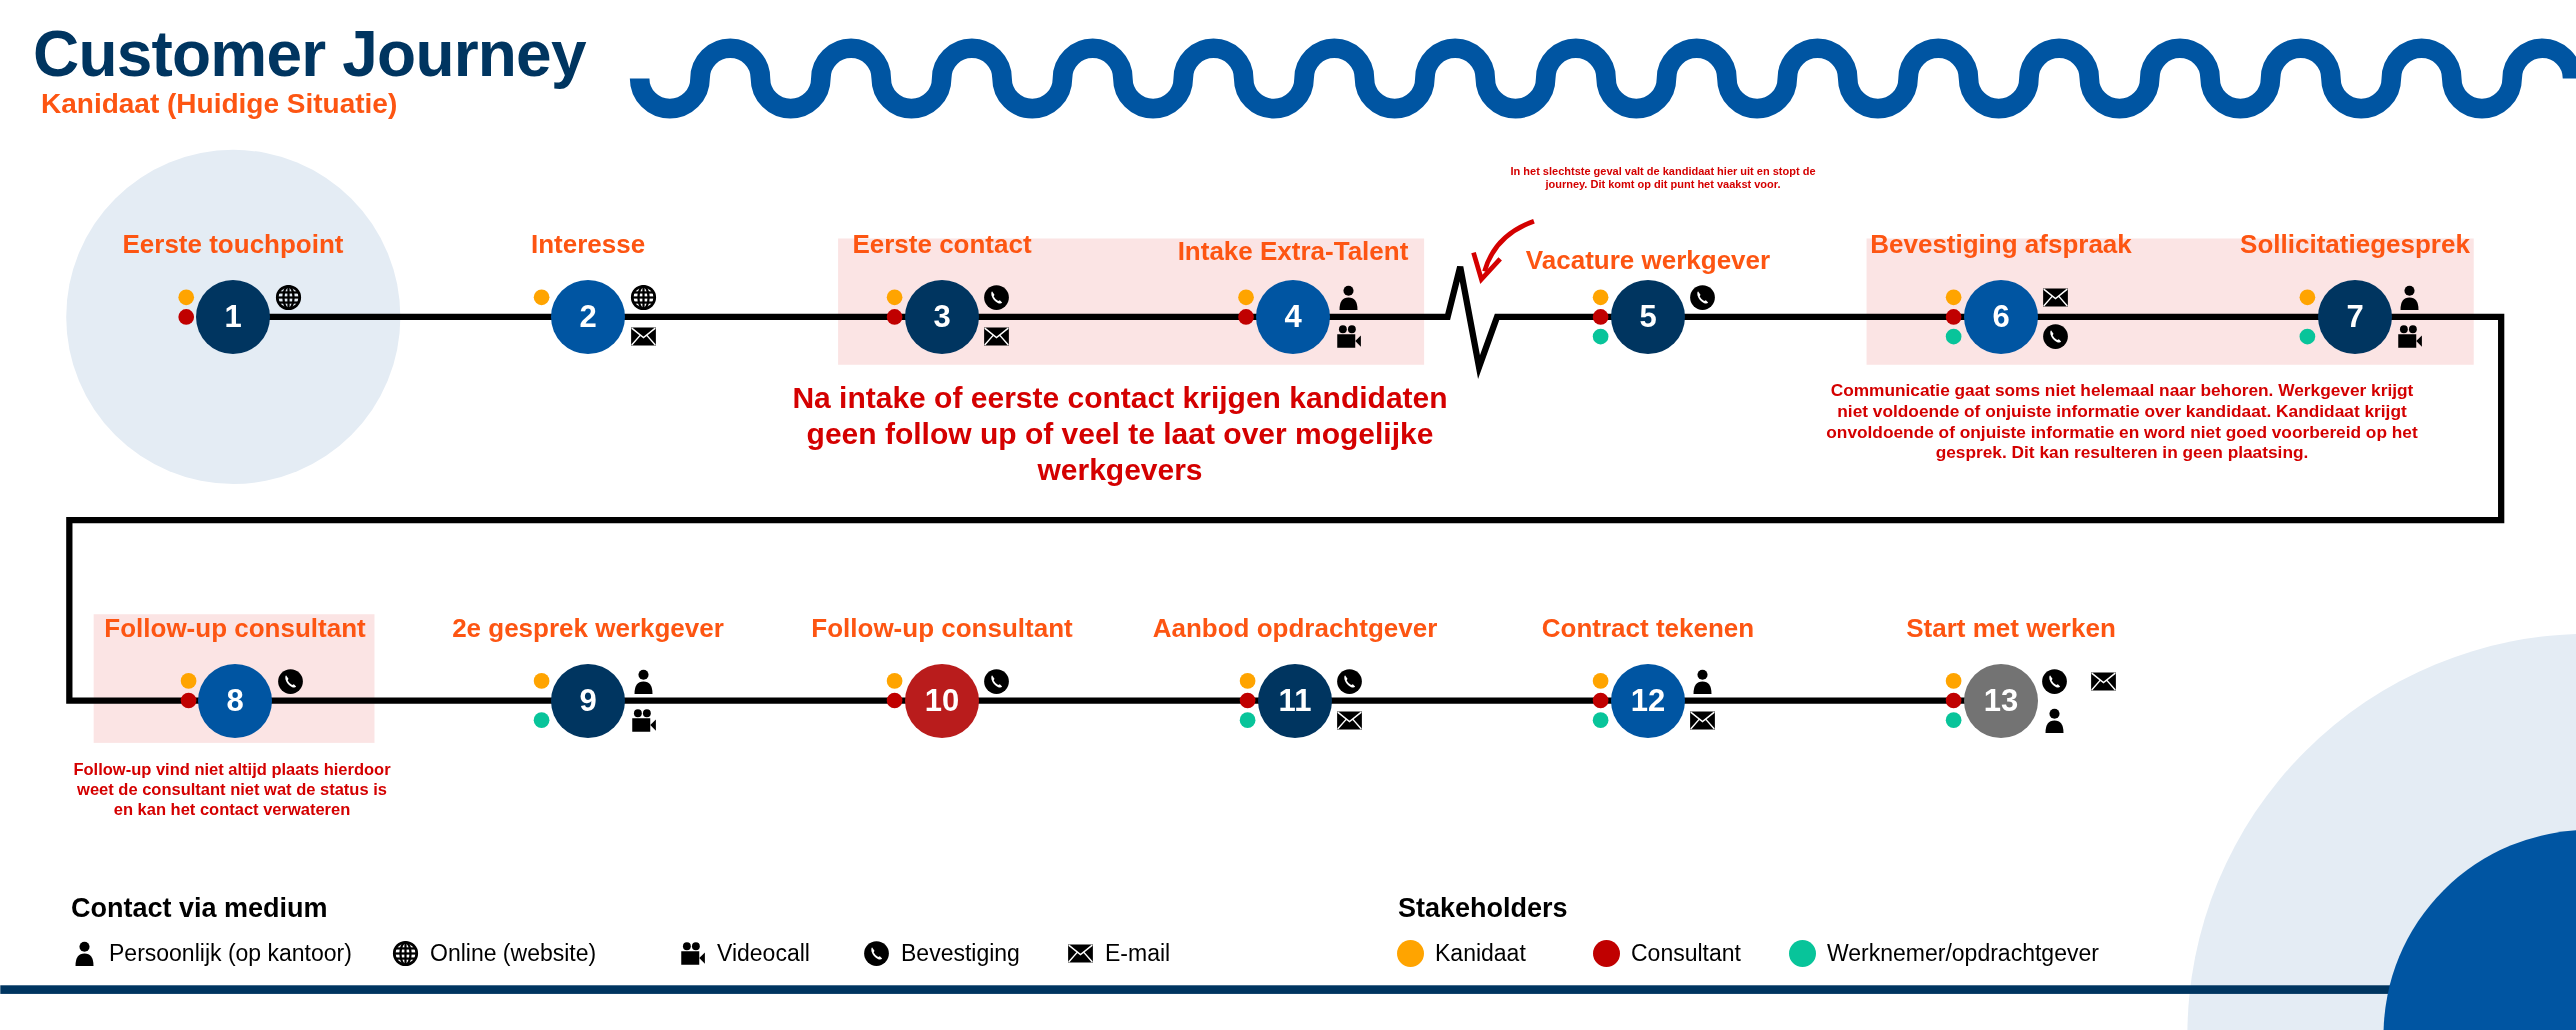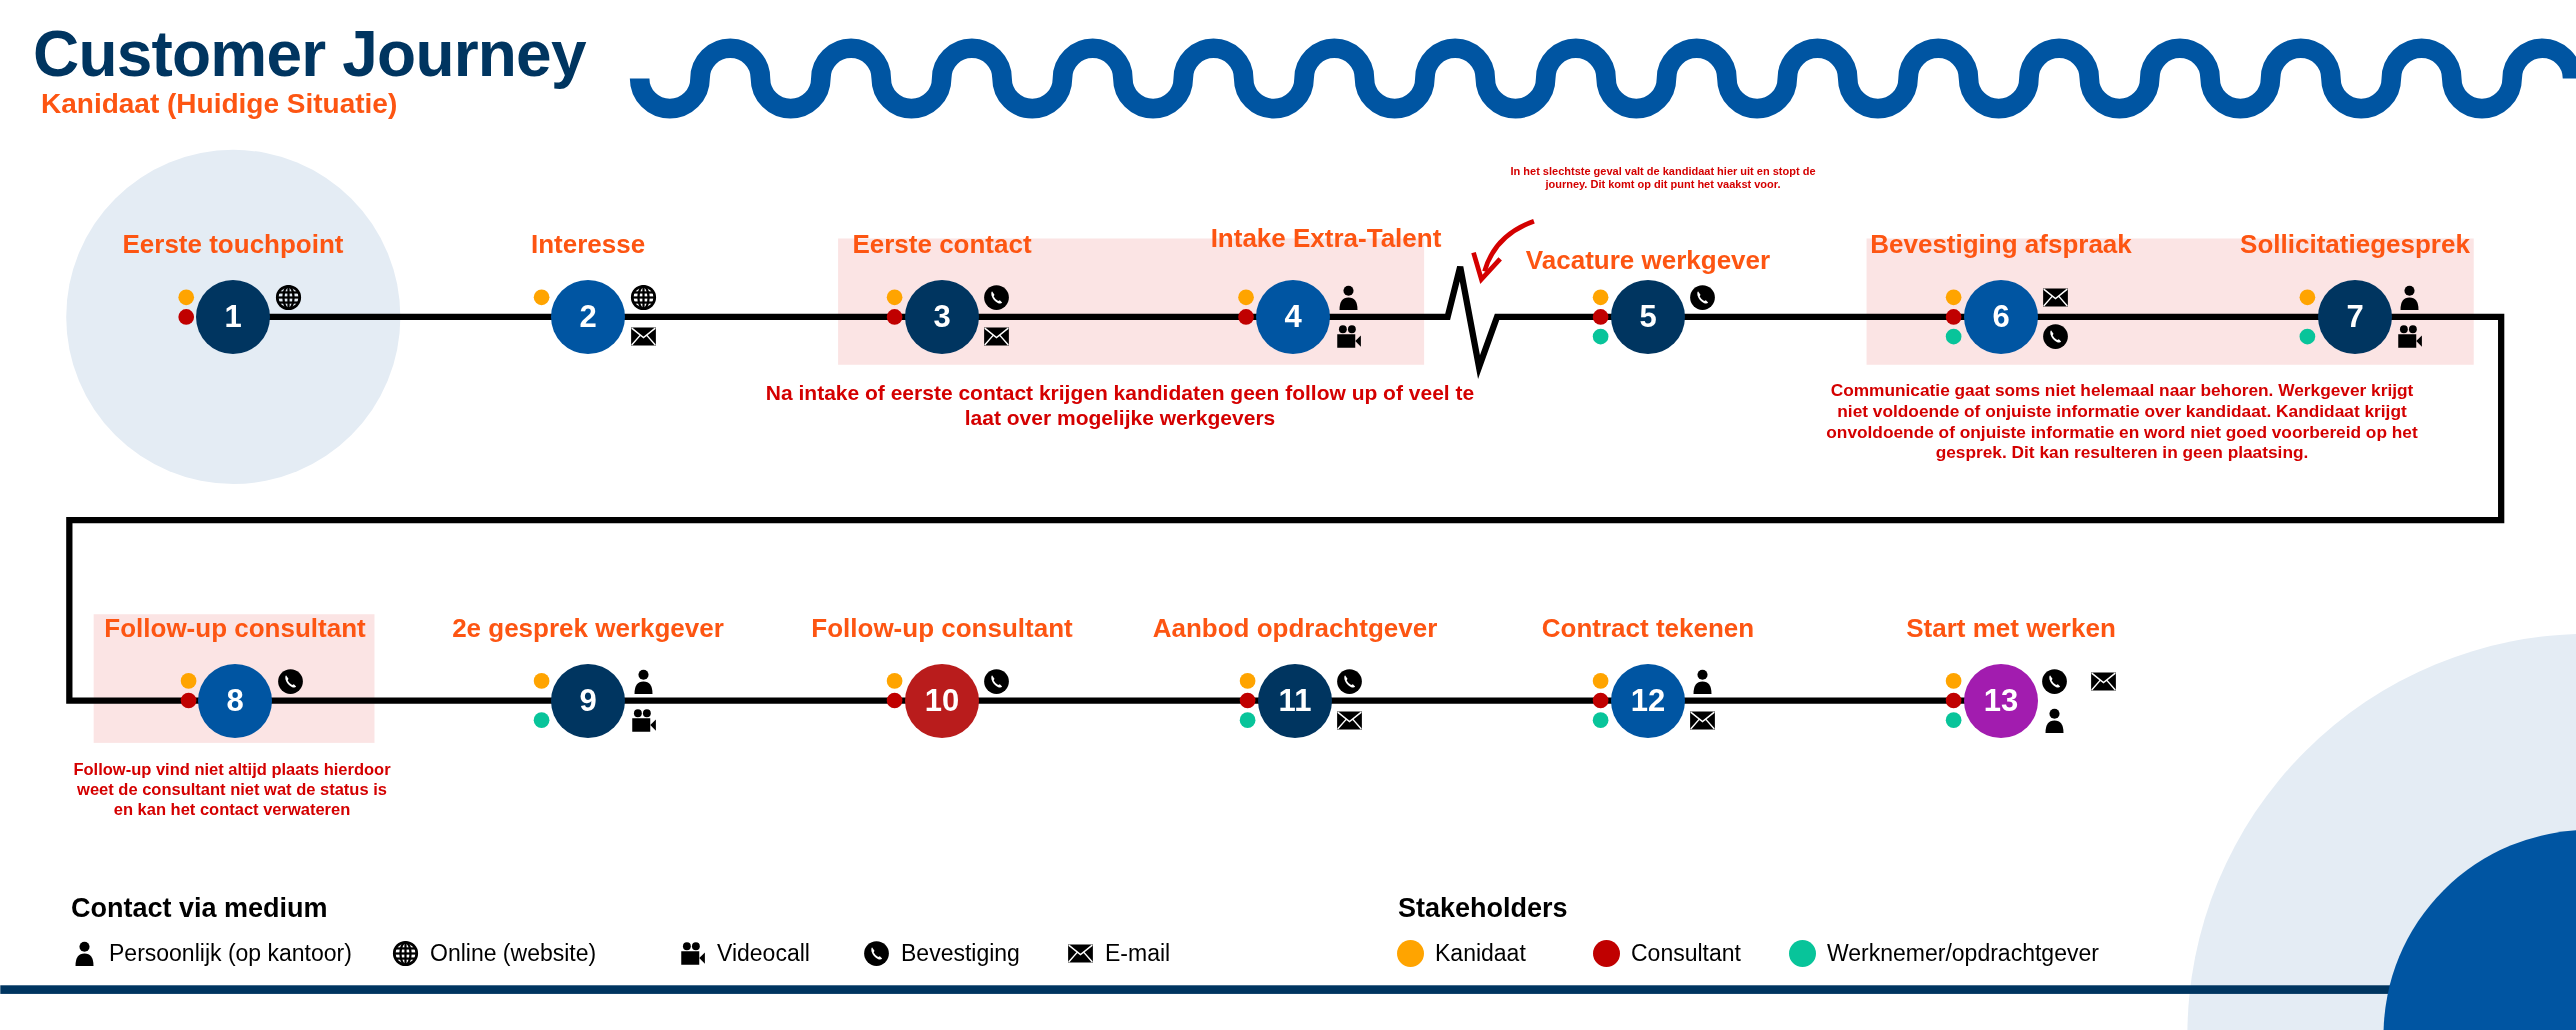--- a/index.html
+++ b/index.html
@@ -102,21 +102,21 @@
       <div class="step-label" style="left: 942px; top: 229px;">Eerste contact</div>
       <div class="step-num" style="left: 942px; top: 317px; background: rgb(0, 53, 96);">3</div>
       <span class="mini-icon" style="left: 983px; top: 284px;"><svg viewBox="0 0 24 24" width="27" height="27">
           <circle cx="12" cy="12" r="11" fill="#000"></circle>
           <path d="M8 6.5 Q7 7.5 7.5 10 Q9 15 13.5 17 Q16 18 17 16.5 L15 14.5 L13.5 15.2 Q11 13.8 9.5 11 L10.2 9.5 Z" fill="#fff"></path>
         </svg></span>
       <span class="mini-icon" style="left: 983px; top: 323px;"><svg viewBox="0 0 24 24" width="27" height="27">
           <rect x="1" y="4" width="22" height="16" fill="#000"></rect>
           <path d="M1.5 4.5 L12 13 L22.5 4.5 M1.5 19.5 L9 11 M22.5 19.5 L15 11" fill="none" stroke="#fff" stroke-width="1.3"></path>
         </svg></span>
-      <div class="step-label" style="left: 1293px; top: 223px; margin-left: 33px;">Intake Extra-Talent</div>
+      <div class="step-label" style="left: 1293px; top: 236px;">Intake Extra-Talent</div>
       <div class="step-num" style="left: 1293px; top: 317px; background: rgb(0, 85, 162);">4</div>
       <span class="mini-icon" style="left: 1335px; top: 284px;"><svg viewBox="0 0 24 24" width="27" height="27">
           <circle cx="12" cy="6" r="4.5" fill="#000"></circle>
           <path d="M4 23 Q4 12 12 12 Q20 12 20 23 Z" fill="#000"></path>
         </svg></span>
       <span class="mini-icon" style="left: 1335px; top: 323px;"><svg viewBox="0 0 24 24" width="27" height="27">
           <circle cx="7" cy="5.5" r="3.5" fill="#000"></circle>
           <circle cx="15" cy="5.5" r="3.5" fill="#000"></circle>
           <rect x="2" y="10" width="16" height="12" fill="#000"></rect>
           <path d="M18 16 L23 11 L23 21 Z" fill="#000"></path>
@@ -187,37 +187,37 @@
       <div class="step-num" style="left: 1648px; top: 701px; background: rgb(0, 85, 162);">12</div>
       <span class="mini-icon" style="left: 1689px; top: 668px;"><svg viewBox="0 0 24 24" width="27" height="27">
           <circle cx="12" cy="6" r="4.5" fill="#000"></circle>
           <path d="M4 23 Q4 12 12 12 Q20 12 20 23 Z" fill="#000"></path>
         </svg></span>
       <span class="mini-icon" style="left: 1689px; top: 707px;"><svg viewBox="0 0 24 24" width="27" height="27">
           <rect x="1" y="4" width="22" height="16" fill="#000"></rect>
           <path d="M1.5 4.5 L12 13 L22.5 4.5 M1.5 19.5 L9 11 M22.5 19.5 L15 11" fill="none" stroke="#fff" stroke-width="1.3"></path>
         </svg></span>
       <div class="step-label" style="left: 2000px; top: 613px; margin-left: 11px;">Start met werken</div>
-      <div class="step-num" style="left: 2001px; top: 701px; background: #a21caf;">13</div>
+      <div class="step-num" style="left: 2001px; top: 701px; background: #737373;">13</div>
       <span class="mini-icon" style="left: 2041px; top: 668px;"><svg viewBox="0 0 24 24" width="27" height="27">
           <circle cx="12" cy="12" r="11" fill="#000"></circle>
           <path d="M8 6.5 Q7 7.5 7.5 10 Q9 15 13.5 17 Q16 18 17 16.5 L15 14.5 L13.5 15.2 Q11 13.8 9.5 11 L10.2 9.5 Z" fill="#fff"></path>
         </svg></span>
       <span class="mini-icon" style="left: 2090px; top: 668px;"><svg viewBox="0 0 24 24" width="27" height="27">
           <rect x="1" y="4" width="22" height="16" fill="#000"></rect>
           <path d="M1.5 4.5 L12 13 L22.5 4.5 M1.5 19.5 L9 11 M22.5 19.5 L15 11" fill="none" stroke="#fff" stroke-width="1.3"></path>
         </svg></span>
       <span class="mini-icon" style="left: 2041px; top: 707px;"><svg viewBox="0 0 24 24" width="27" height="27">
           <circle cx="12" cy="6" r="4.5" fill="#000"></circle>
           <path d="M4 23 Q4 12 12 12 Q20 12 20 23 Z" fill="#000"></path>
         </svg></span>
     </div>
 
   <div class="note" style="left:1663px; top:165px; width:314px; font-size:11px;">In het slechtste geval valt de kandidaat hier uit en stopt de journey. Dit komt op dit punt het vaakst voor.</div>
-  <div class="note" style="left:1120px; top:380px; width:730px; font-size:21px;">Na intake of eerste contact krijgen kandidaten geen follow up of veel te laat over mogelijke werkgevers</div>
+  <div class="note" style="left:1120px; top:380px; width:730px; font-size:30px;">Na intake of eerste contact krijgen kandidaten geen follow up of veel te laat over mogelijke werkgevers</div>
   <div class="note" style="left:2122px; top:380px; width:604px; font-size:17.3px;">Communicatie gaat soms niet helemaal naar behoren. Werkgever krijgt niet voldoende of onjuiste informatie over kandidaat. Kandidaat krijgt onvoldoende of onjuiste informatie en word niet goed voorbereid op het gesprek. Dit kan resulteren in geen plaatsing.</div>
   <div class="note" style="left:232px; top:760px; width:330px; font-size:16.5px;">Follow-up vind niet altijd plaats hierdoor weet de consultant niet wat de status is en kan het contact verwateren</div>
 
   <div class="abs legend-title" style="left:71px; top:893px;">Contact via medium</div>
   <div id="legend-medium">
       <div class="legend-item" style="left: 71px; top: 940px;">
         <span style="display: inline-flex;">
           <svg viewBox="0 0 24 24" width="27" height="27">
             <circle cx="12" cy="6" r="4.5" fill="#000"></circle>
             <path d="M4 23 Q4 12 12 12 Q20 12 20 23 Z" fill="#000"></path>

